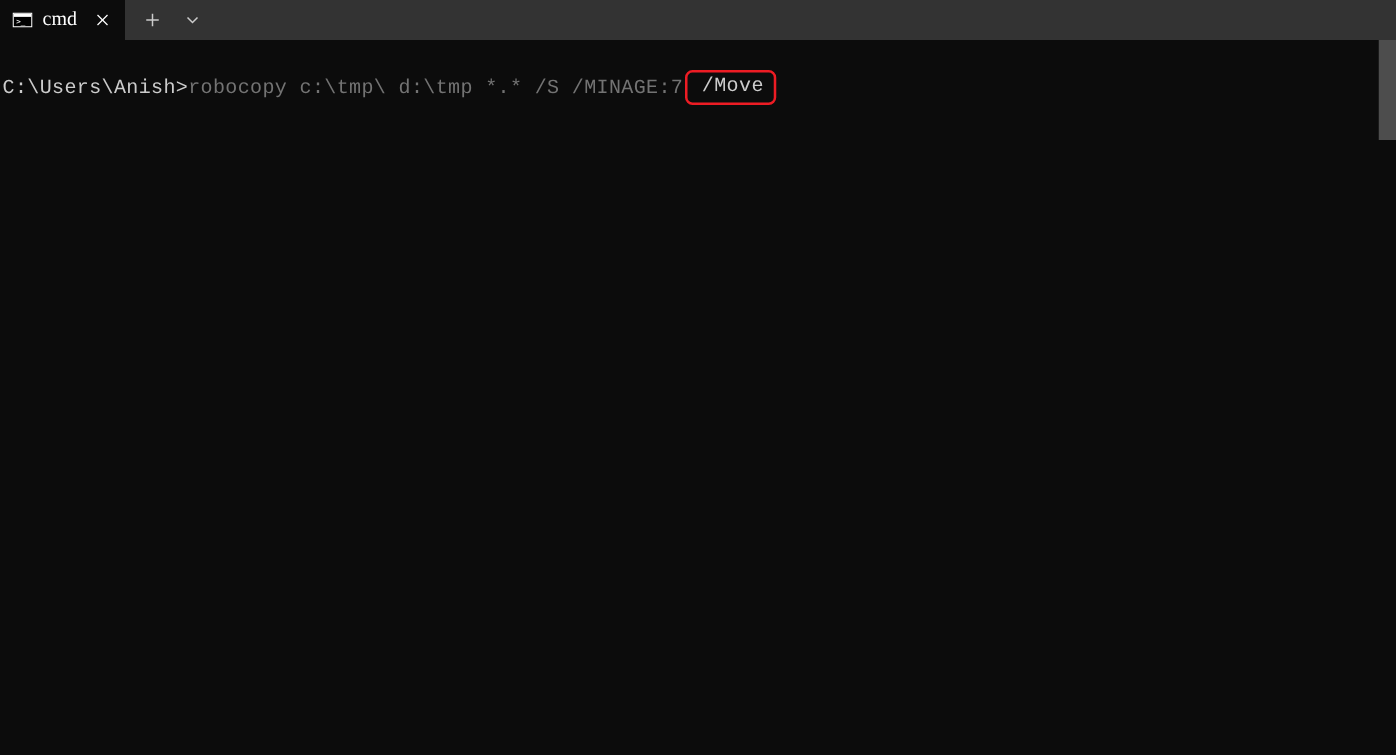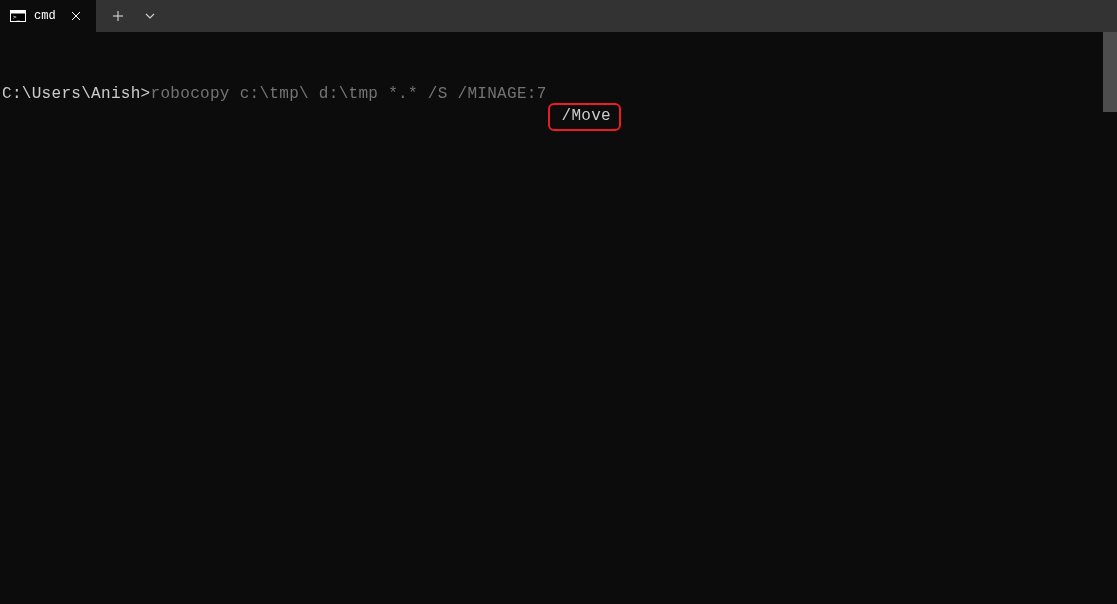--- a/index.html
+++ b/index.html
@@ -41,22 +41,22 @@
       justify-content: center;
     }
     
     .tab-icon svg {
       width: 16px;
       height: 12px;
     }
     
     .tab-label {
       color: #ffffff;
-      font-size: 12px;
-      font-family: Liberation Mono, monospace;
+      font-size: 16px;
+      font-family: Liberation Serif, serif;
     }
     
     .close-button {
       width: 16px;
       height: 16px;
       display: flex;
       align-items: center;
       justify-content: center;
       cursor: pointer;
       color: #ffffff;
@@ -113,21 +113,20 @@
     .command-text {
       color: #737373;
     }
     
     .highlight-box {
       border: 2.5px solid #ed1c24;
       border-radius: 6px;
       padding: 0px 8px 2px 2px;
       margin-left: 1px;
       display: inline-block;
-      margin-top: 47px;
     }
     
     .scrollbar {
       position: absolute;
       right: 0;
       top: 32px;
       width: 14px;
       height: 80px;
       background: #4d4d4d;
     }

